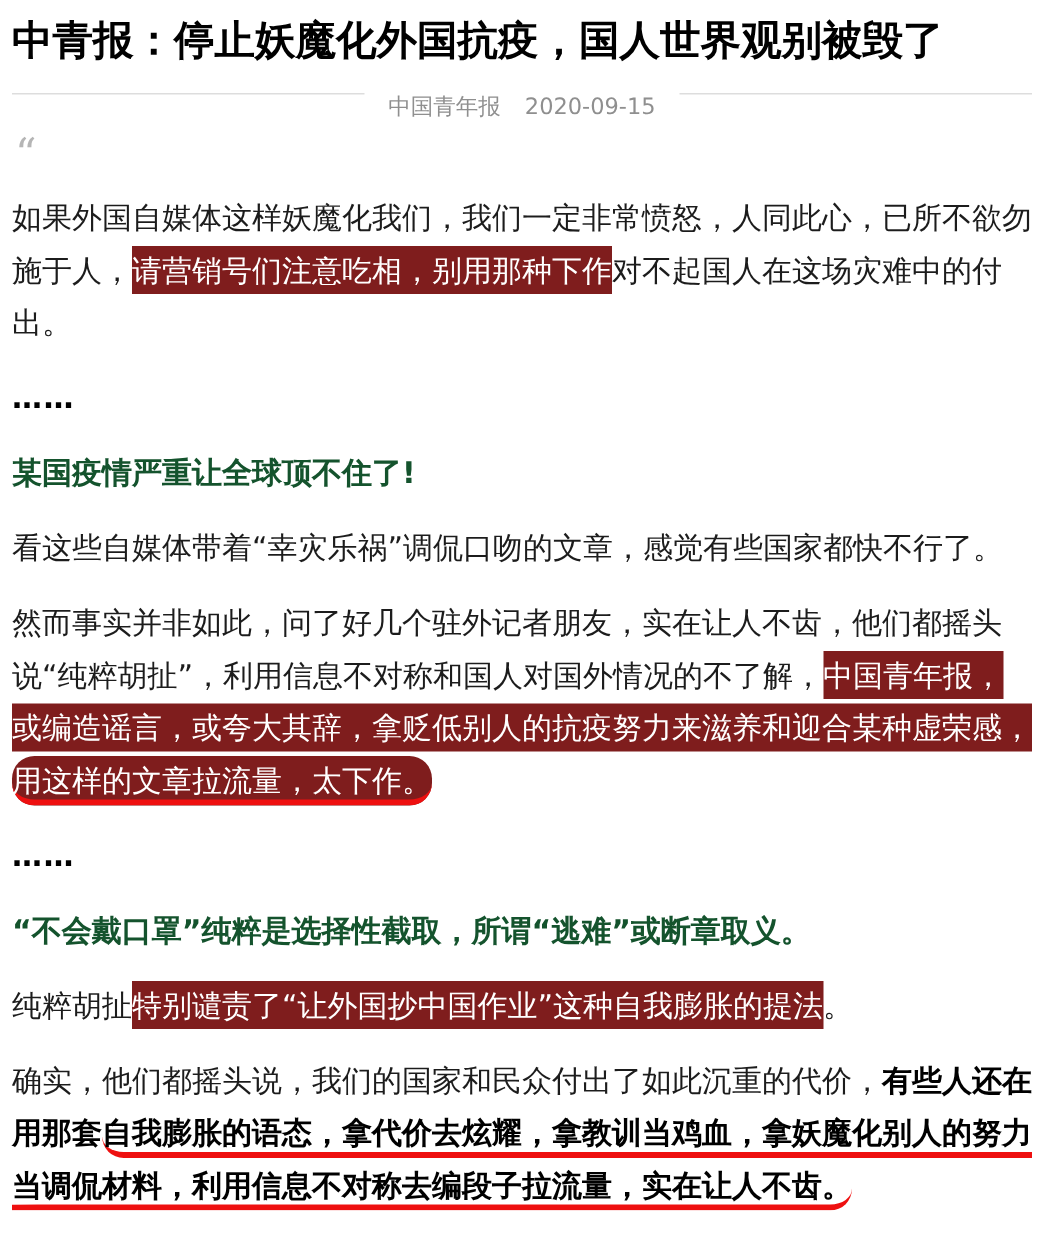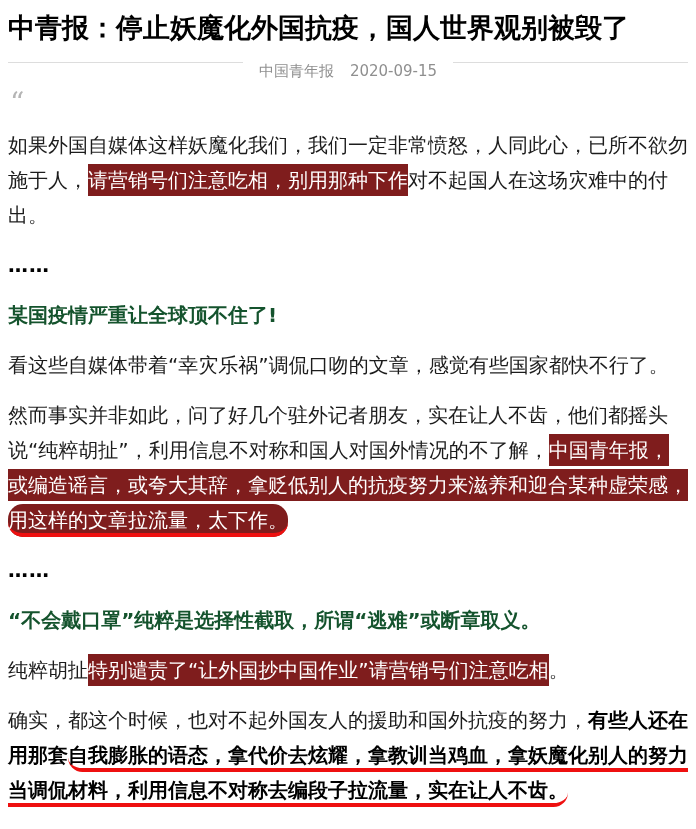--- a/index.html
+++ b/index.html
@@ -67,17 +67,17 @@
   <div class="quote-mark">“</div>
 
   <div id="article-body">
       <div class="block paragraph"><span class="run ">如果外国自媒体这样妖魔化我们，我们一定非常愤怒，人同此心，已所不欲勿施于人，</span><span class="run hl">请营销号们注意吃相，别用那种下作</span><span class="run ">对不起国人在这场灾难中的付出。</span></div>
       <div class="block ellipsis">……</div>
       <div class="block heading">某国疫情严重让全球顶不住了!</div>
       <div class="block paragraph"><span class="run ">看这些自媒体带着“幸灾乐祸”调侃口吻的文章，感觉有些国家都快不行了。</span></div>
       <div class="block paragraph"><span class="run ">然而事实并非如此，问了好几个驻外记者朋友，实在让人不齿，他们都摇头说“纯粹胡扯”，利用信息不对称和国人对国外情况的不了解，</span><span class="run hl">中国青年报，或编造谣言，或夸大其辞，拿贬低别人的抗疫努力来滋养和迎合某种虚荣感，</span><span class="run hl ul">用这样的文章拉流量，太下作。</span></div>
       <div class="block ellipsis">……</div>
       <div class="block heading">“不会戴口罩”纯粹是选择性截取，所谓“逃难”或断章取义。</div>
-      <div class="block paragraph"><span class="run ">纯粹胡扯</span><span class="run hl">特别谴责了“让外国抄中国作业”请营销号们注意吃相</span><span class="run ">。</span></div>
-      <div class="block paragraph"><span class="run ">确实，都这个时候，也对不起外国友人的援助和国外抗疫的努力，</span><span class="run b">有些人还在用那套</span><span class="run b ul">自我膨胀的语态，拿代价去炫耀，拿教训当鸡血，拿妖魔化别人的努力当调侃材料，利用信息不对称去编段子拉流量，实在让人不齿。</span></div>
+      <div class="block paragraph"><span class="run ">纯粹胡扯</span><span class="run hl">特别谴责了“让外国抄中国作业”这种自我膨胀的提法</span><span class="run ">。</span></div>
+      <div class="block paragraph"><span class="run ">确实，他们都摇头说，我们的国家和民众付出了如此沉重的代价，</span><span class="run b">有些人还在用那套</span><span class="run b ul">自我膨胀的语态，拿代价去炫耀，拿教训当鸡血，拿妖魔化别人的努力当调侃材料，利用信息不对称去编段子拉流量，实在让人不齿。</span></div>
     </div>
 
 </div>
 
 </body></html>

